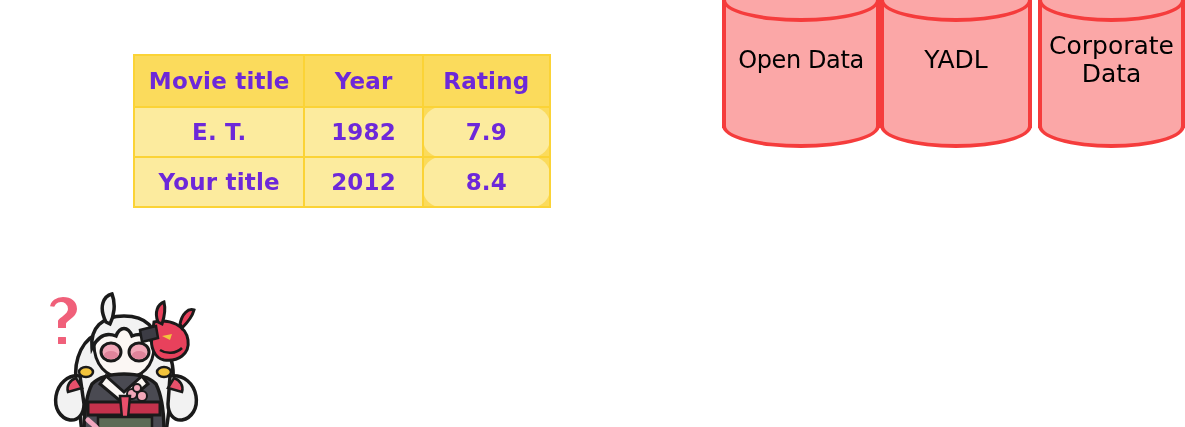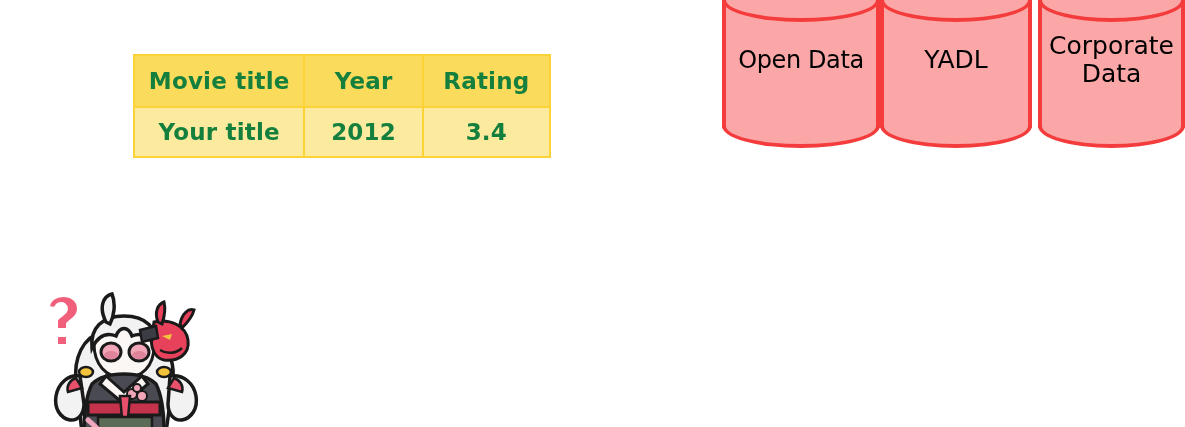--- a/index.html
+++ b/index.html
@@ -23,35 +23,35 @@
     width: 418px;
     border-collapse: collapse;
     background: #FBDB5C;
   }
   #movie-table td, #movie-table th {
     border: 2px solid #FBD336;
     padding: 0;
     height: 48px;
     font-size: 23px;
     font-weight: bold;
-    color: #15803d;
+    color: #6d28d9;
     text-align: center;
     vertical-align: middle;
     letter-spacing: .2px;
   }
   #movie-table thead th {
     background: #FBDB5C;
     height: 50px;
   }
   #movie-table tbody td {
     background: #FCEB9E;
   }
   #movie-table .col-title { width: 168px; }
   #movie-table .col-year  { width: 116px; }
-  #movie-table .col-rate  { width: 125px; }
+  #movie-table .col-rate  { width: 125px; border-radius: 18px; }
 
   
   .cyl {
     position: absolute;
     top: -22px;
     height: 170px;
   }
   .cyl .body {
     position: absolute;
     left: 0; right: 0;
@@ -131,23 +131,28 @@
 <table id="movie-table">
   <thead>
     <tr>
       <th class="col-title">Movie title</th>
       <th class="col-year">Year</th>
       <th class="col-rate">Rating</th>
     </tr>
   </thead>
   <tbody>
     <tr>
+      <td class="col-title">E. T.</td>
+      <td class="col-year">1982</td>
+      <td class="col-rate">7.9</td>
+    </tr>
+    <tr>
       <td class="col-title">Your title</td>
       <td class="col-year">2012</td>
-      <td class="col-rate">3.4</td>
+      <td class="col-rate">8.4</td>
     </tr>
   </tbody>
 </table>
 
 <div class="cyl" id="cyl-open-data">
   <div class="bottom-ellipse"></div>
   <div class="body"></div>
   <div class="mask-bottom"></div>
   <div class="top-ellipse"></div>
   <div class="label">Open Data</div>

